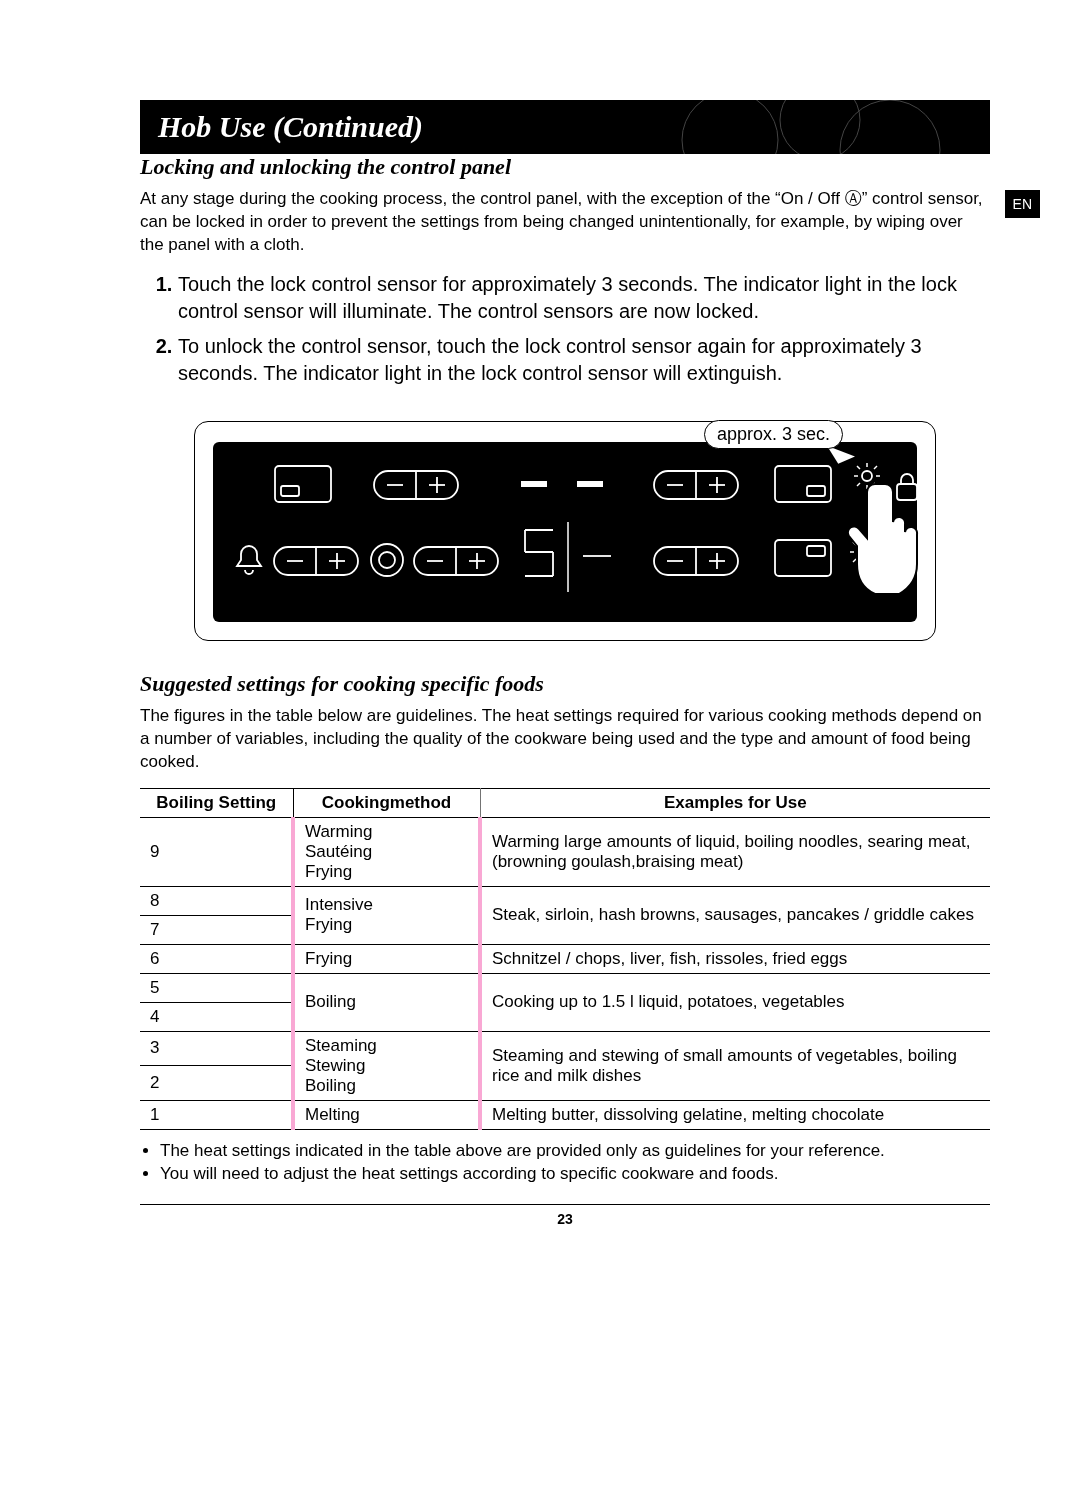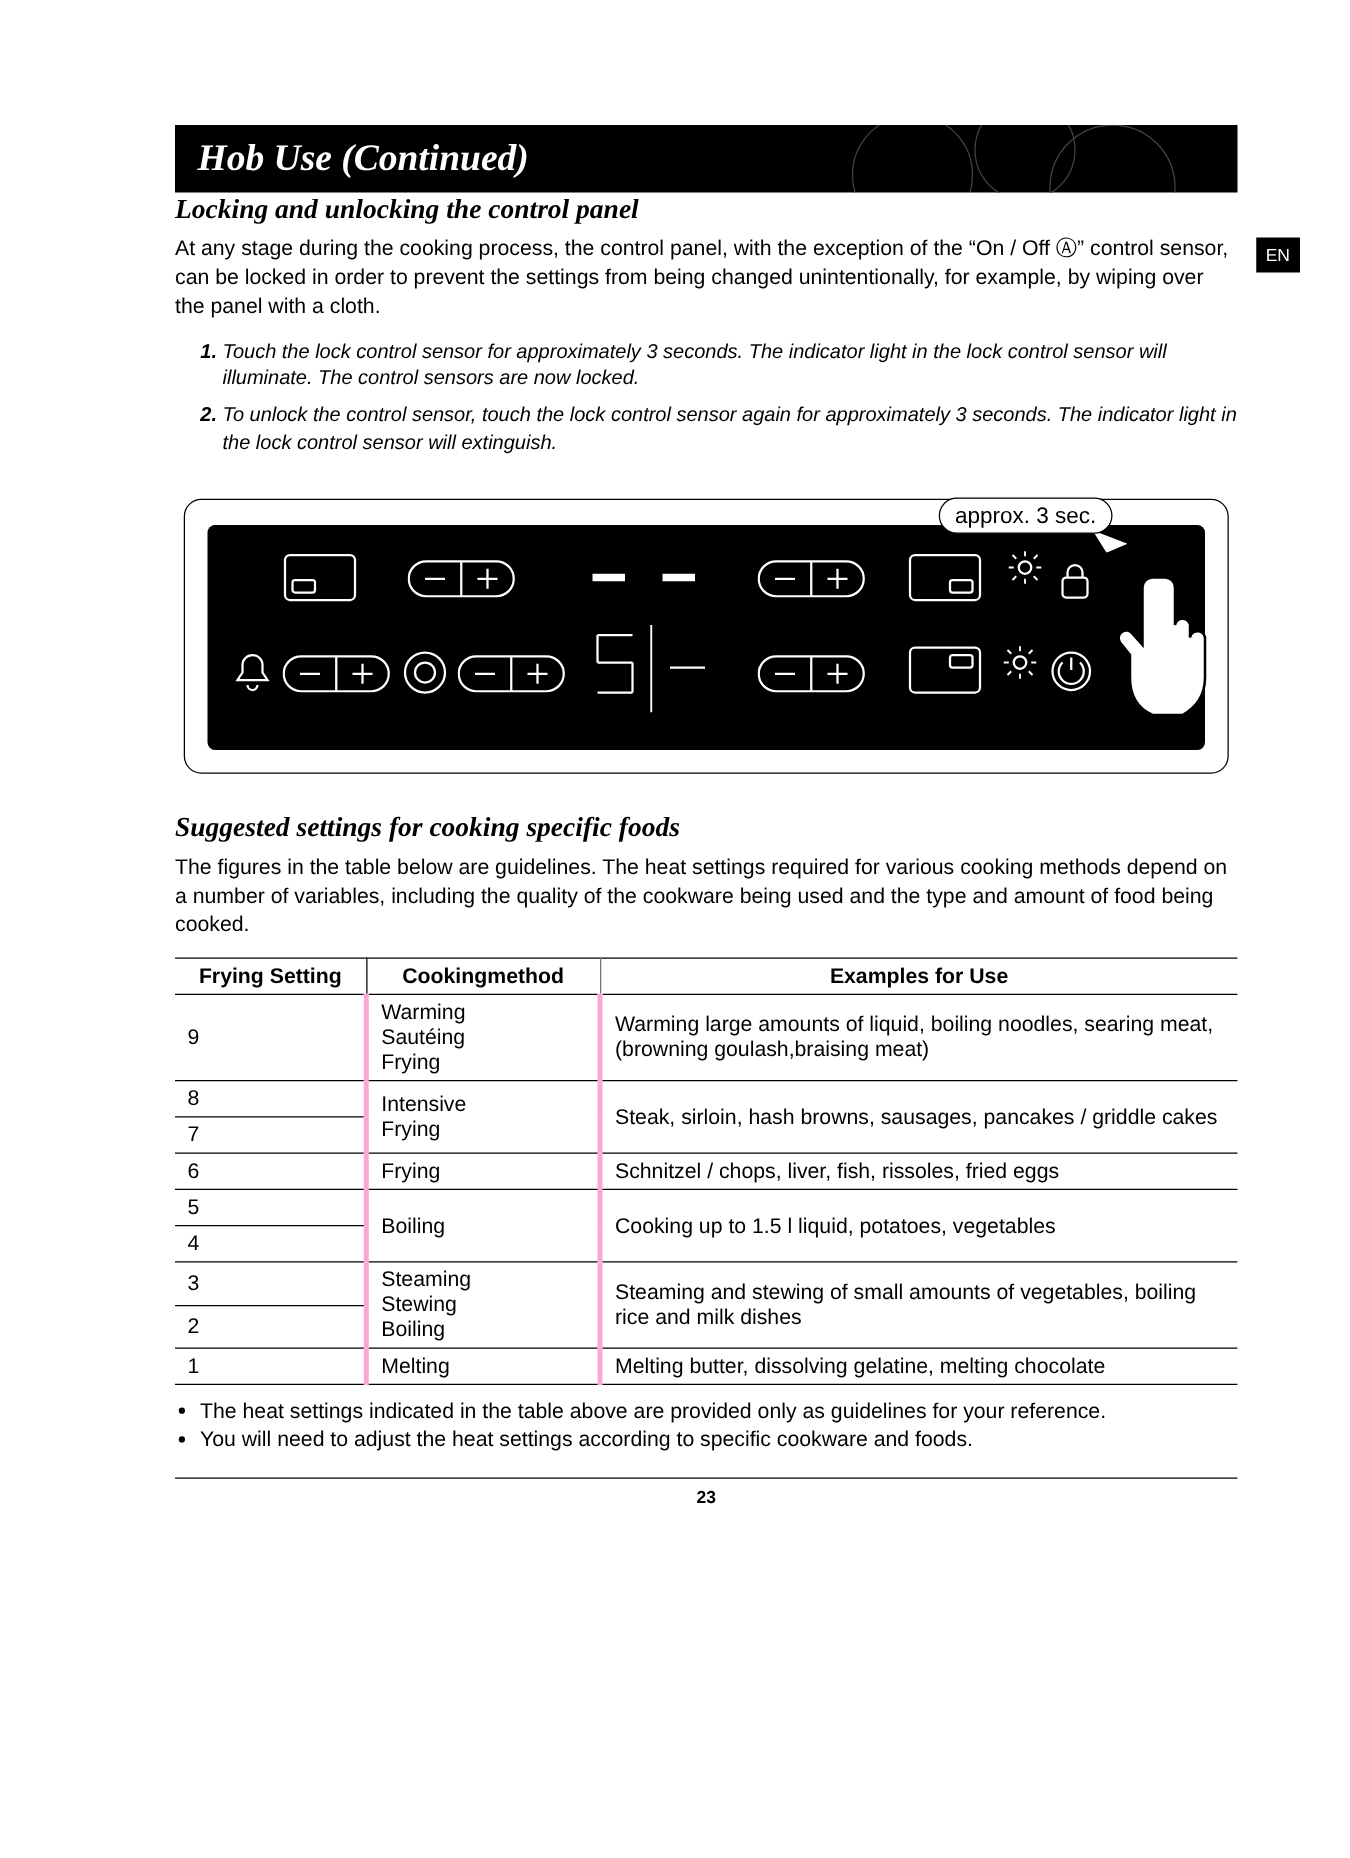--- a/index.html
+++ b/index.html
@@ -49,32 +49,31 @@
     font-weight: bold;
     font-size: 22px;
     margin-bottom: 8px;
   }
   p.body {
     font-size: 17px;
     line-height: 1.35;
     margin-bottom: 14px;
   }
   ol.steps {
-    font-size: 16px;
+    font-size: 20px;
     line-height: 1.35;
     padding-left: 38px;
     margin-bottom: 34px;
-    font-style: italic;
   }
   ol.steps li { margin-bottom: 8px; }
   ol.steps li::marker { font-weight: bold; }
   .panel-figure {
     border: 1.5px solid #000;
     border-radius: 14px;
-    width: 836px;
+    width: 742px;
     height: 220px;
     margin: 0 auto 30px auto;
     padding: 20px 18px 12px 18px;
     position: relative;
   }
   .panel-black {
     background: #000;
     border-radius: 6px;
     width: 100%;
     height: 180px;
@@ -299,21 +298,21 @@
       </svg>
     </div>
   </div>
 
   <h2 class="section">Suggested settings for cooking specific foods</h2>
   <p class="body">The figures in the table below are guidelines. The heat settings required for various cooking methods depend on a number of variables, including the quality of the cookware being used and the type and amount of food being cooked.</p>
 
   <table class="settings">
     <thead>
       <tr>
-        <th>Frying Setting</th>
+        <th>Boiling Setting</th>
         <th>Cookingmethod</th>
         <th>Examples for Use</th>
       </tr>
     </thead>
     <tbody>
       <tr class="bb">
         <td style="white-space:pre-line">9</td>
         <td style="white-space:pre-line">Warming
 Sautéing
 Frying</td>

